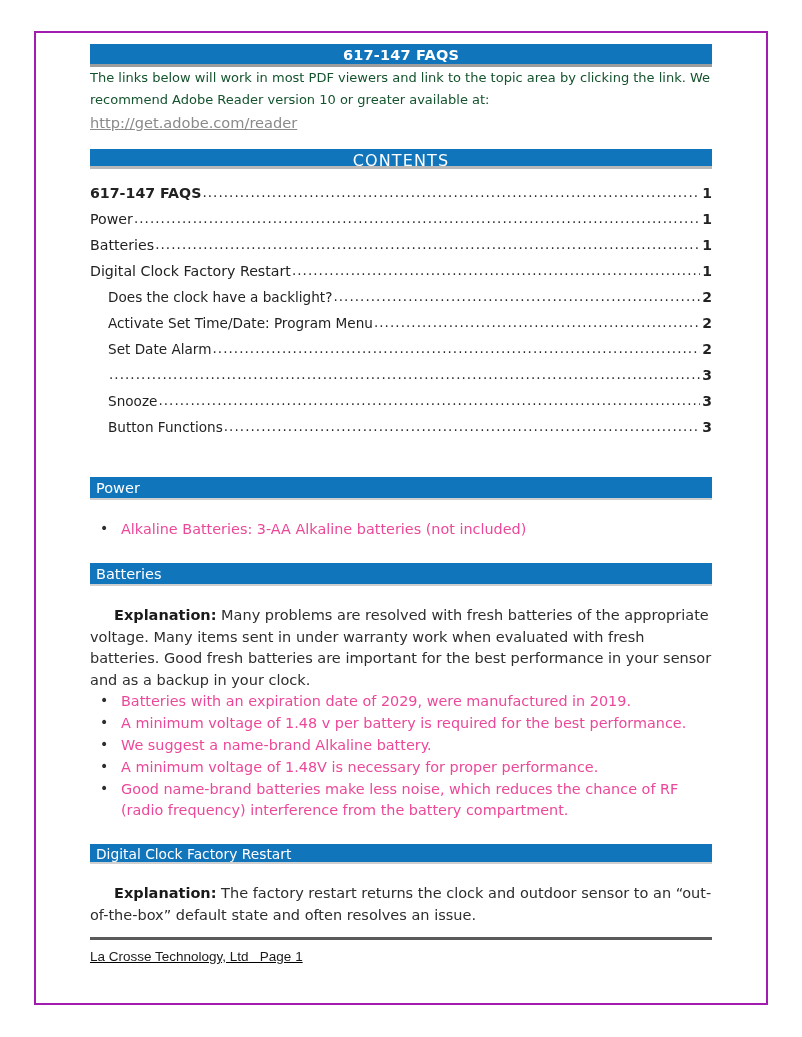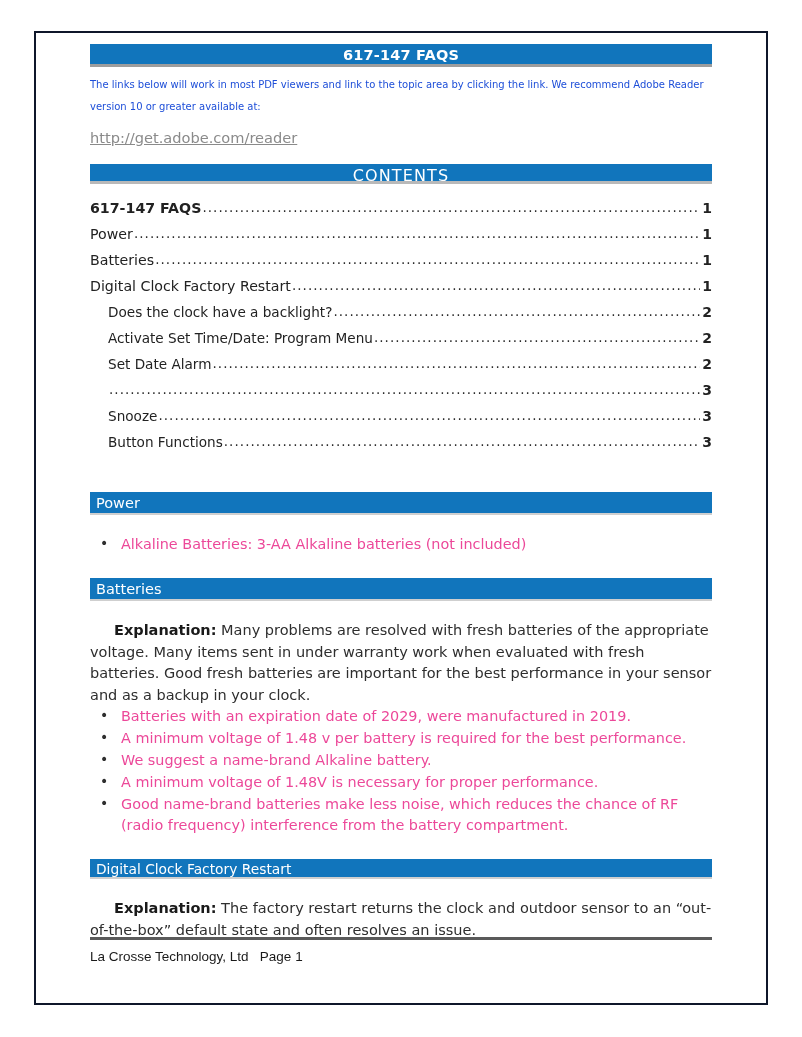--- a/index.html
+++ b/index.html
@@ -15,21 +15,21 @@
   }
 
   
   .page {
     position: absolute;
     left: 34px;
     top: 31px;
     width: 734px;
     height: 974px;
     box-sizing: border-box;
-    border: 2px solid #0f172a;
+    border: 2px solid #a21caf;
     background: #ffffff;
     overflow: hidden;
   }
   .page-inner {
     position: absolute;
     left: 54px;
     top: 11px;
     width: 622px;
   }
 
@@ -67,28 +67,27 @@
   }
   .bar-section.compact {
     height: 20px;
     line-height: 20px;
     font-size: 13.8px;
     border-bottom: 2px solid #cfcfcf;
   }
 
   
   .intro {
-    margin-top: 7px;
-    font-size: 10px;
+    font-size: 13px;
     line-height: 21.5px;
-    color: #1d4ed8;
+    color: #14532d;
   }
   .link {
     display: inline-block;
-    margin-top: 10px;
+    margin-top: 2px;
     font-size: 14.6px;
     line-height: 21px;
     color: #8a8a8a;
     text-decoration: underline;
     cursor: pointer;
   }
 
   
   .toc { margin-top: 16px; }
   .toc-row {
@@ -153,20 +152,21 @@
     margin: 0;
   }
   .para b { font-weight: bold; color: #1a1a1a; margin-left: 24px; }
 
   
   .footer {
     position: absolute;
     left: 54px;
     top: 904px;
     width: 622px;
+    text-decoration: underline;
   }
   .footer-rule {
     border-top: 3px solid #5a5a5a;
     width: 100%;
   }
   .footer-text {
     margin-top: 9px;
     font-family: "Liberation Sans", sans-serif;
     font-size: 13.5px;
     color: #1a1a1a;

